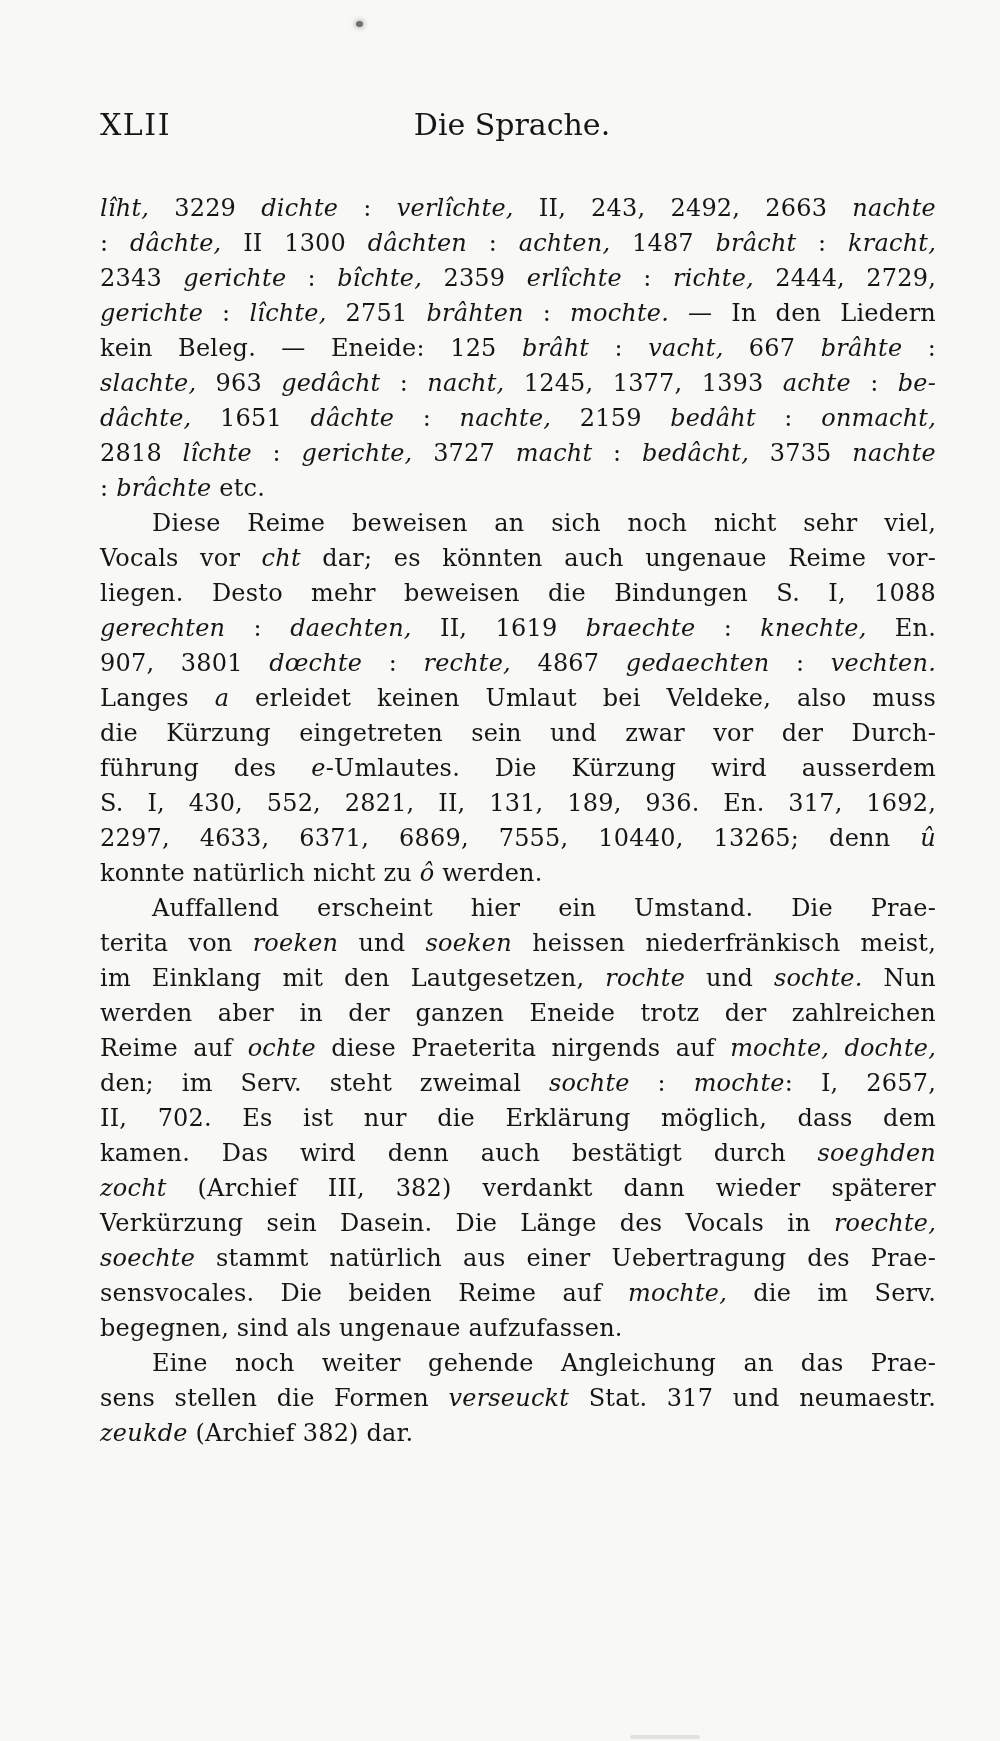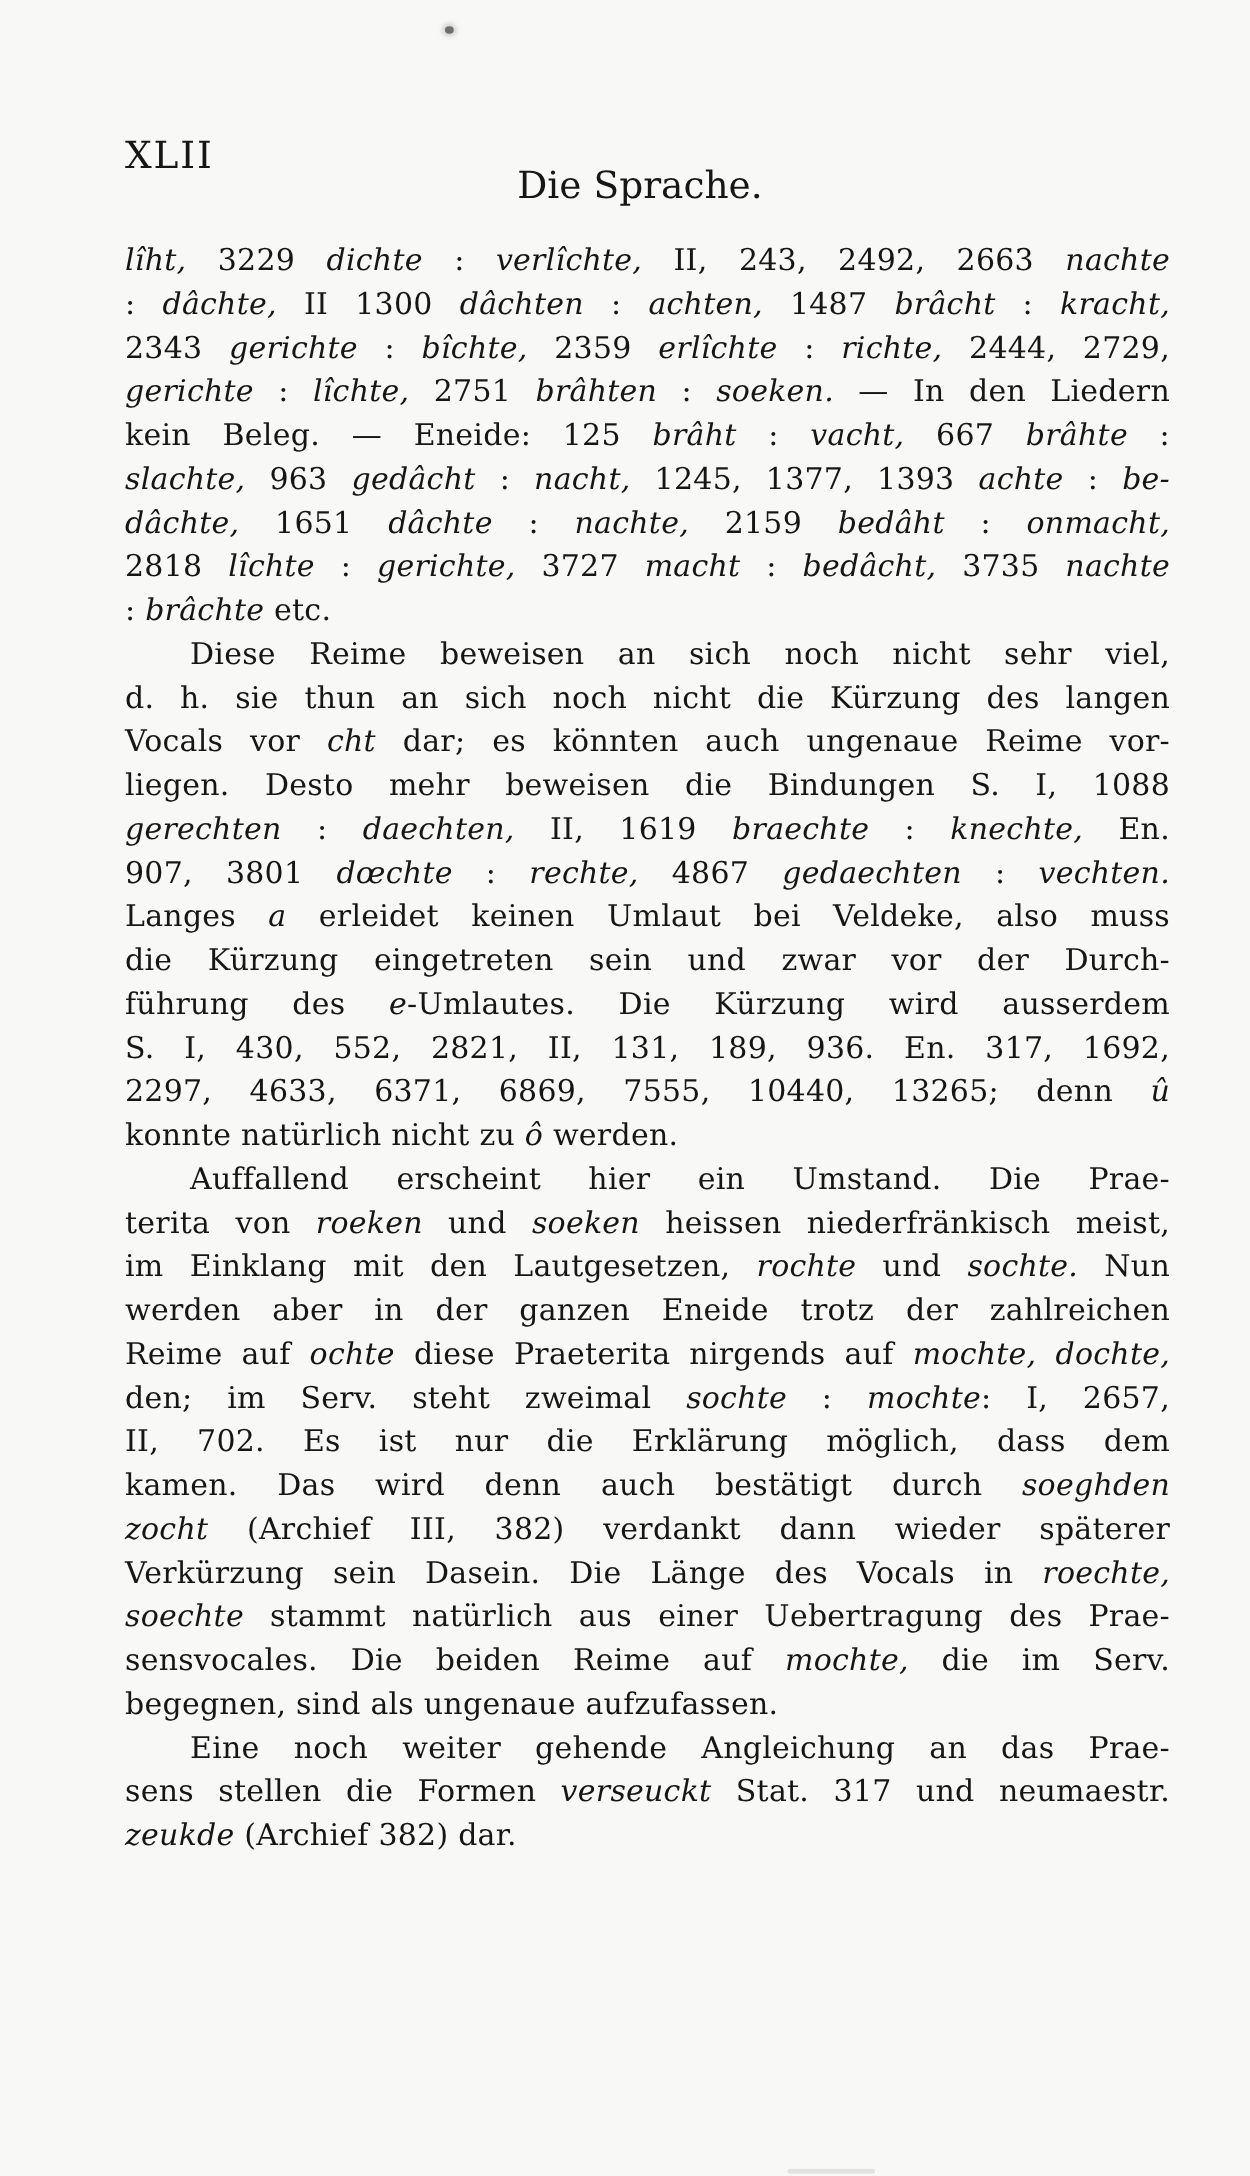--- a/index.html
+++ b/index.html
@@ -24,21 +24,21 @@
     width: 70px; height: 4px; background: #e2e2e0;
     border-radius: 2px;
   }
 
   .header {
     position: absolute; left: 100px; top: 108px;
     width: 836px; height: 36px;
     font-size: 30px; line-height: 34px; text-decoration: underline;
   }
   .page-number { position: absolute; left: 0; top: 0; letter-spacing: 1.5px; }
-  .running-title { position: absolute; left: 0; right: 12px; text-align: center; margin-top: 24px; }
+  .running-title { position: absolute; left: 0; right: 12px; text-align: center; }
 
   .text-body {
     position: absolute; left: 100px; top: 191px;
     width: 836px;
     font-size: 24px; line-height: 35px;
     letter-spacing: 0.2px;
   }
   .paragraph { margin: 0; }
   .line {
     text-align: justify;
@@ -59,30 +59,29 @@
   <div class="header">
     <span class="page-number">XLII</span>
     <span class="running-title">Die Sprache.</span>
   </div>
 
   <div class="text-body">
       <div class="paragraph">
         <div class="line"><em>lîht,</em> 3229 <em>dichte</em> : <em>verlîchte,</em> II, 243, 2492, 2663 <em>nachte</em></div>
         <div class="line">: <em>dâchte,</em> II 1300 <em>dâchten</em> : <em>achten,</em> 1487 <em>brâcht</em> : <em>kracht,</em></div>
         <div class="line">2343 <em>gerichte</em> : <em>bîchte,</em> 2359 <em>erlîchte</em> : <em>richte,</em> 2444, 2729,</div>
-        <div class="line"><em>gerichte</em> : <em>lîchte,</em> 2751 <em>brâhten</em> : <em>soeken.</em> — In den Liedern</div>
+        <div class="line"><em>gerichte</em> : <em>lîchte,</em> 2751 <em>brâhten</em> : <em>mochte.</em> — In den Liedern</div>
         <div class="line">kein Beleg. — Eneide: 125 <em>brâht</em> : <em>vacht,</em> 667 <em>brâhte</em> :</div>
         <div class="line"><em>slachte,</em> 963 <em>gedâcht</em> : <em>nacht,</em> 1245, 1377, 1393 <em>achte</em> : <em>be-</em></div>
         <div class="line"><em>dâchte,</em> 1651 <em>dâchte</em> : <em>nachte,</em> 2159 <em>bedâht</em> : <em>onmacht,</em></div>
         <div class="line">2818 <em>lîchte</em> : <em>gerichte,</em> 3727 <em>macht</em> : <em>bedâcht,</em> 3735 <em>nachte</em></div>
         <div class="line para-end">: <em>brâchte</em> etc.</div>
       </div>
       <div class="paragraph">
         <div class="line indent">Diese Reime beweisen an sich noch nicht sehr viel,</div>
-        <div class="line">d. h. sie thun an sich noch nicht die Kürzung des langen</div>
         <div class="line">Vocals vor <em>cht</em> dar; es könnten auch ungenaue Reime vor-</div>
         <div class="line">liegen. Desto mehr beweisen die Bindungen S. I, 1088</div>
         <div class="line"><em>gerechten</em> : <em>daechten,</em> II, 1619 <em>braechte</em> : <em>knechte,</em> En.</div>
         <div class="line">907, 3801 <em>dœchte</em> : <em>rechte,</em> 4867 <em>gedaechten</em> : <em>vechten.</em></div>
         <div class="line">Langes <em>a</em> erleidet keinen Umlaut bei Veldeke, also muss</div>
         <div class="line">die Kürzung eingetreten sein und zwar vor der Durch-</div>
         <div class="line">führung des <em>e</em>-Umlautes. Die Kürzung wird ausserdem</div>
         <div class="line">S. I, 430, 552, 2821, II, 131, 189, 936. En. 317, 1692,</div>
         <div class="line">2297, 4633, 6371, 6869, 7555, 10440, 13265; denn <em>û</em></div>
         <div class="line para-end">konnte natürlich nicht zu <em>ô</em> werden.</div>

